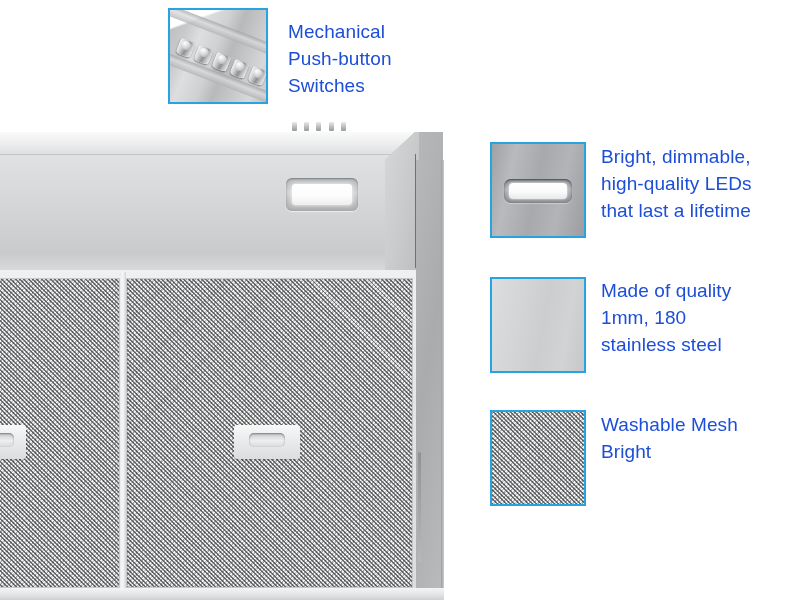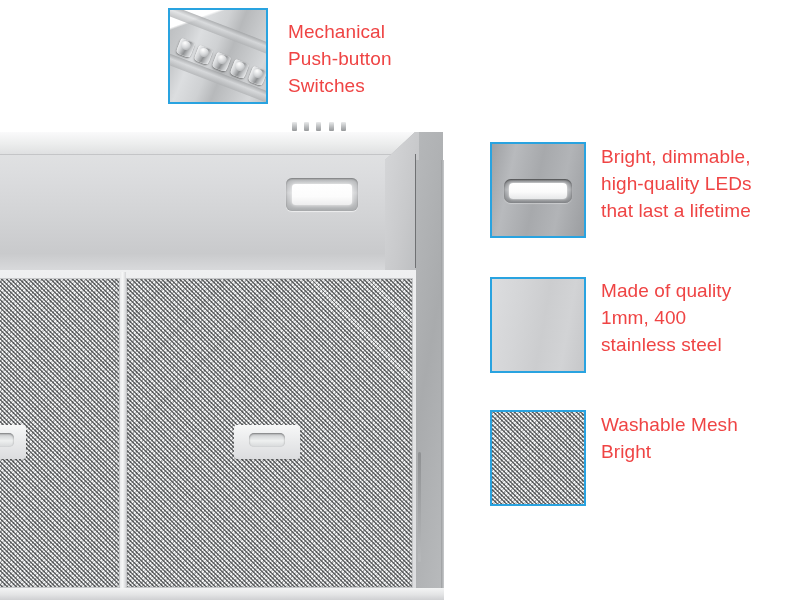--- a/index.html
+++ b/index.html
@@ -14,21 +14,21 @@
     overflow: hidden;
     font-family: "Liberation Sans", sans-serif;
   }
 
   
   .callout-text {
     position: absolute;
     font-family: "Liberation Sans", sans-serif;
     font-size: 19px;
     line-height: 27px;
-    color: #ef4444;
+    color: #1d4ed8;
     white-space: pre-line;
     letter-spacing: 0.1px;
   }
 
   
   .thumb {
     position: absolute;
     box-sizing: border-box;
     border: 2px solid #29a3e0;
     overflow: hidden;
@@ -287,20 +287,20 @@
   </div>
 </div>
 <div class="callout-text" style="left:601px; top:143px;">Bright, dimmable,
 high-quality LEDs
 that last a lifetime</div>
 
 <div class="thumb" id="thumb-steel">
   <div class="steel-bg"></div>
 </div>
 <div class="callout-text" style="left:601px; top:277px;">Made of quality
-1mm, 400
+1mm, 180
 stainless steel</div>
 
 <div class="thumb" id="thumb-mesh">
   <div class="mesh-bg mesh-tex"></div>
 </div>
 <div class="callout-text" style="left:601px; top:411px;">Washable Mesh
 Bright</div>
 
 </body></html>

